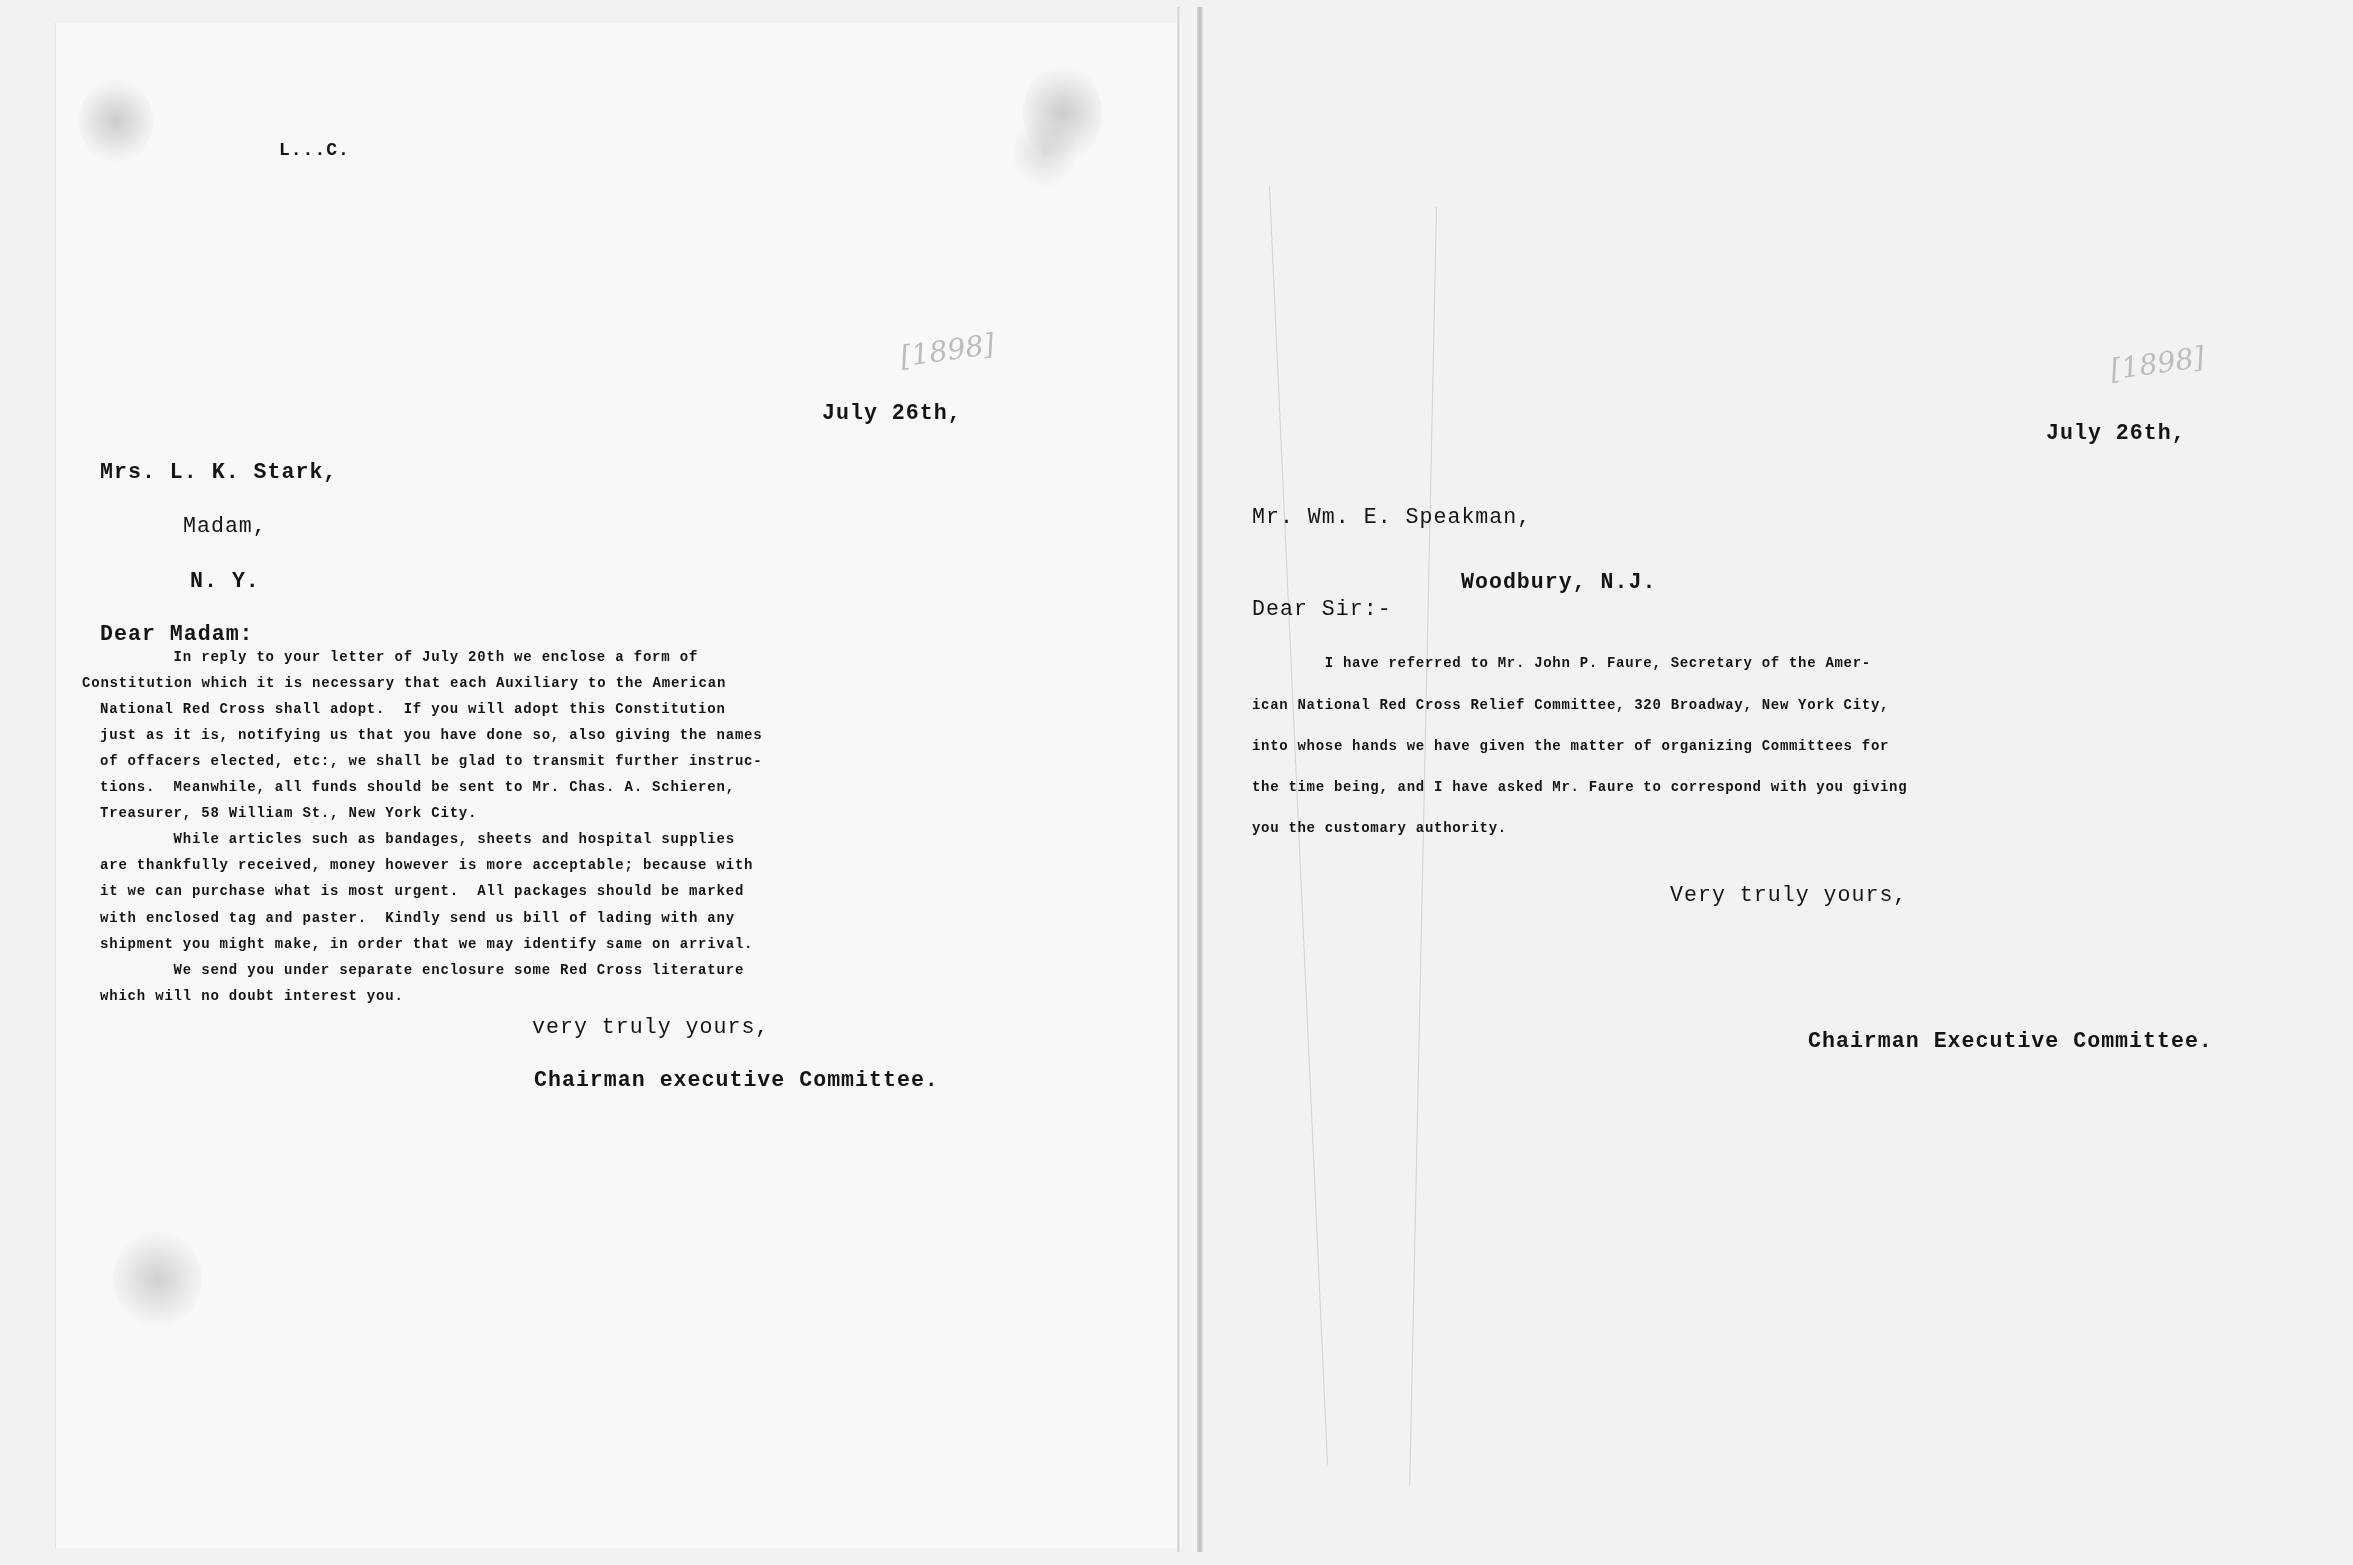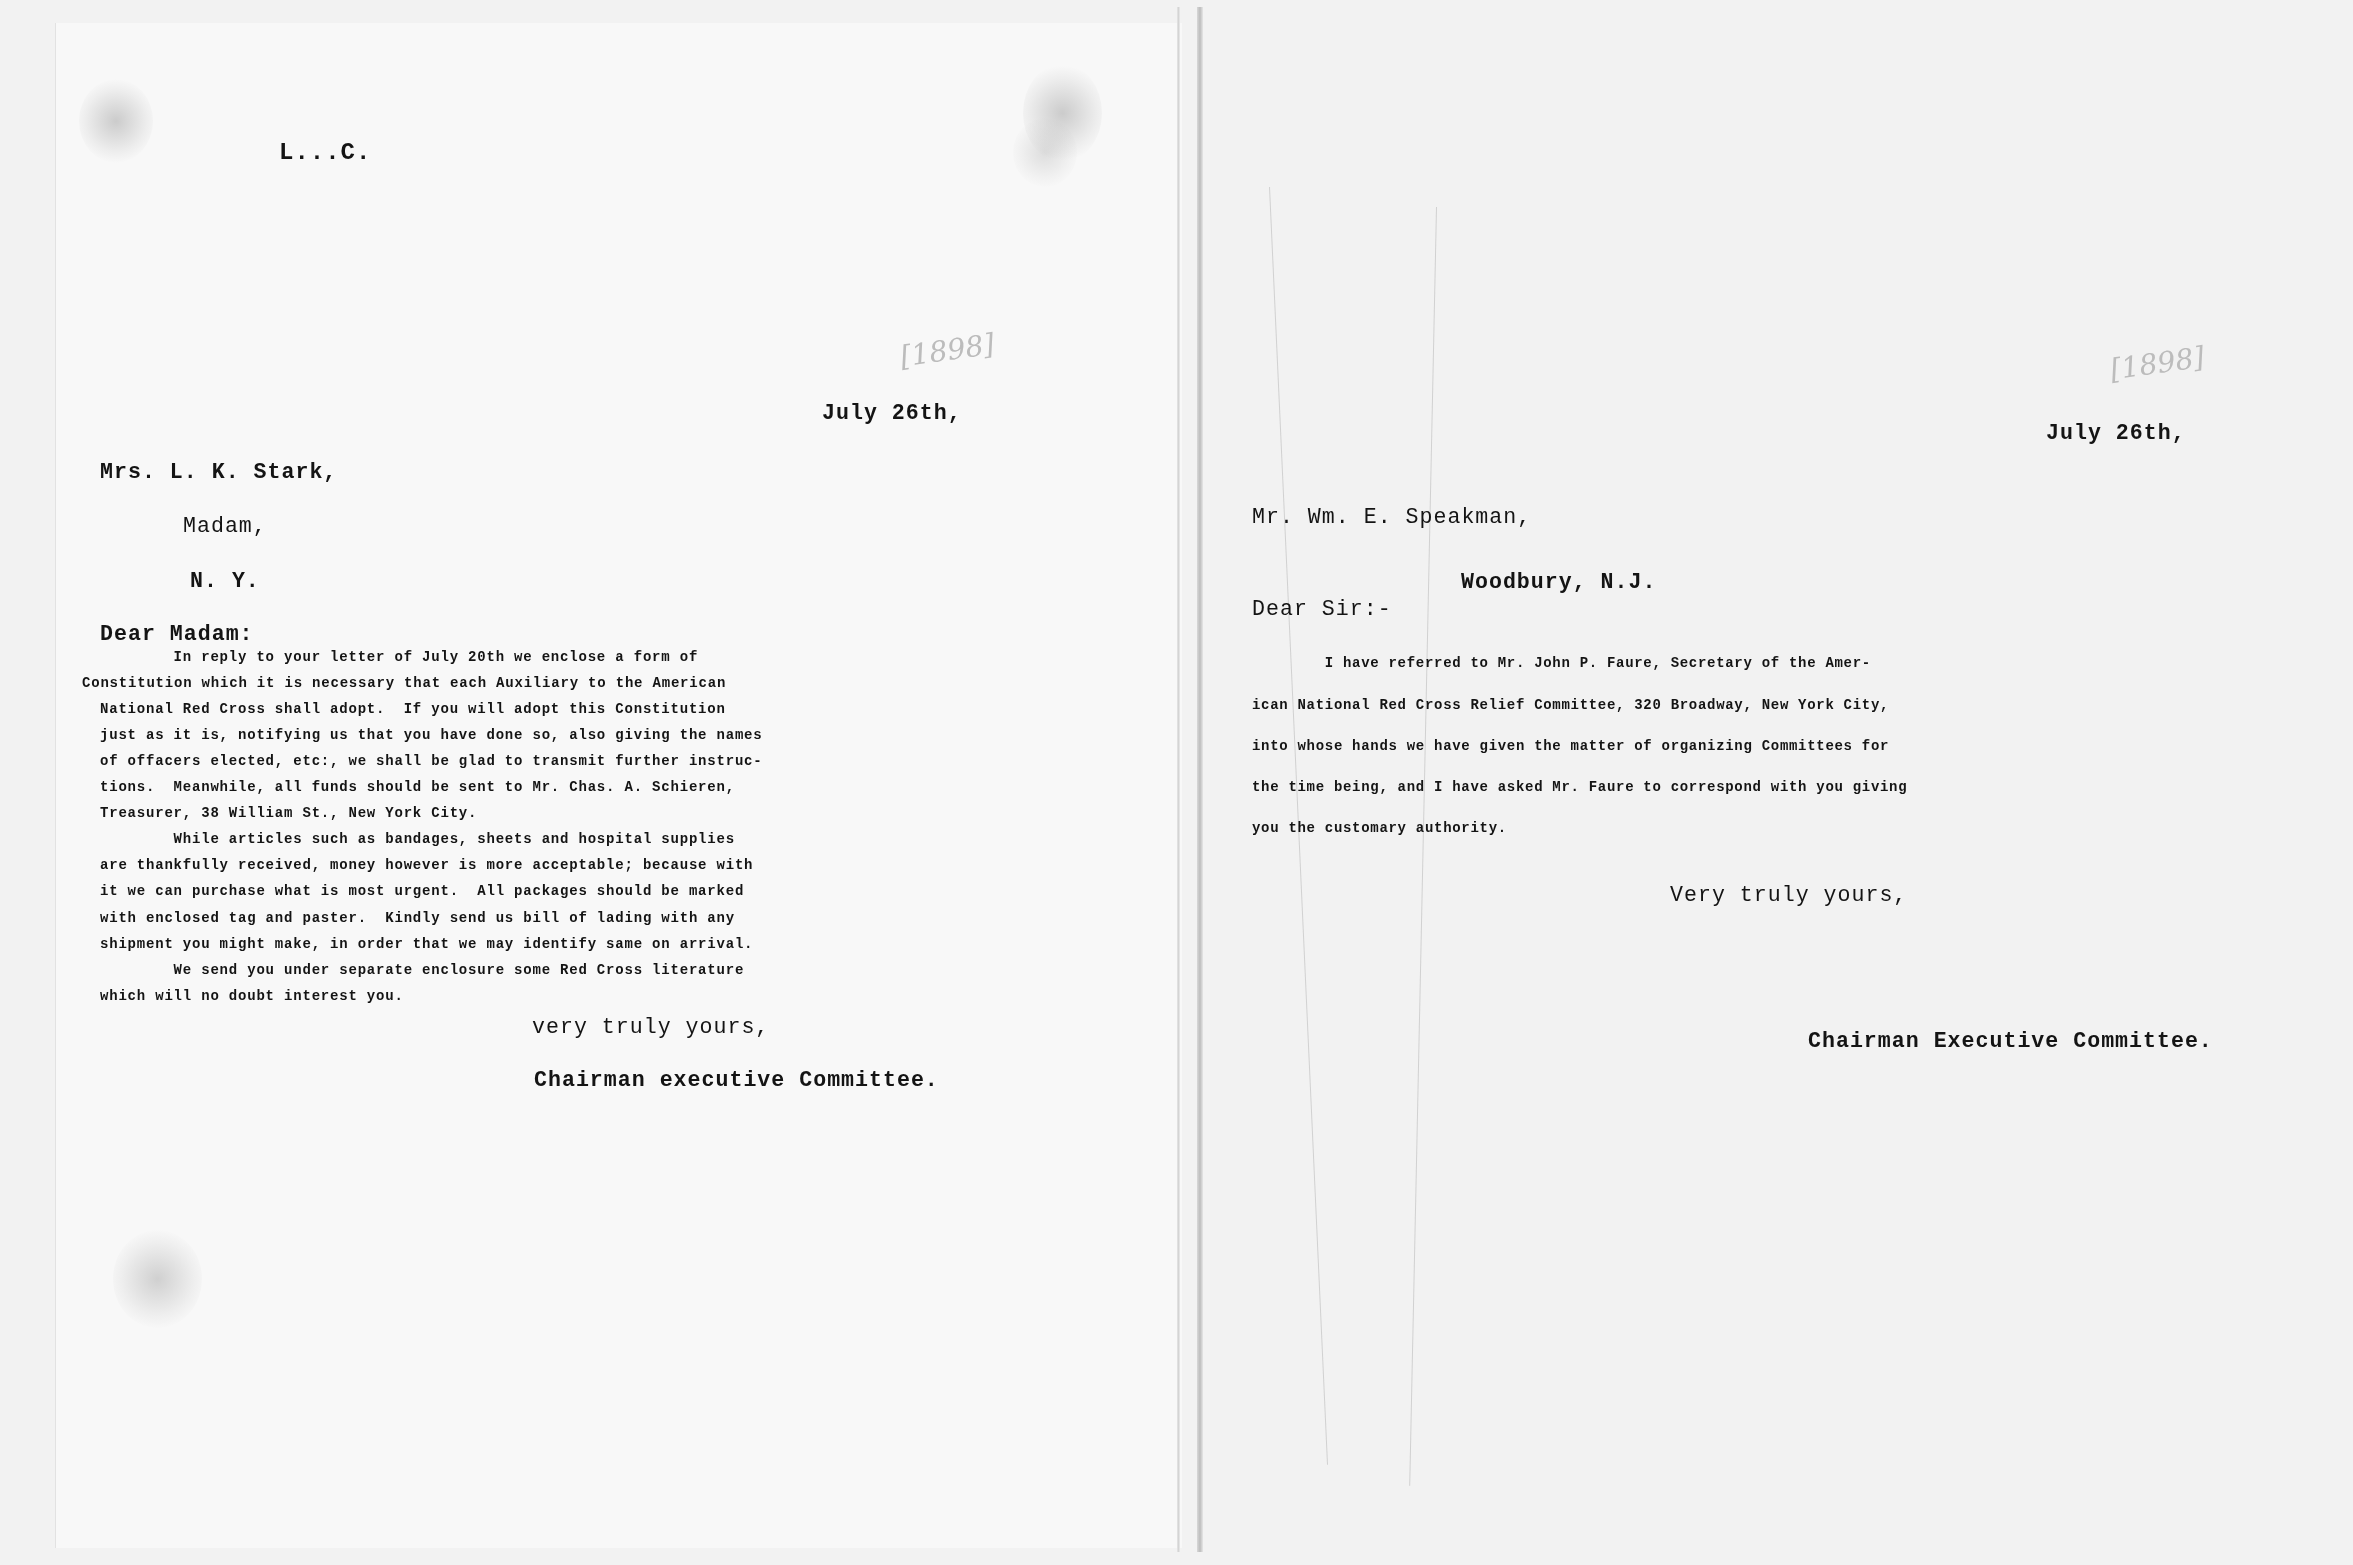--- a/index.html
+++ b/index.html
@@ -102,40 +102,40 @@
 <div class="page page-left"></div>
 
 <div class="smudge" style="left:79px;top:79px;width:74px;height:84px;"></div>
 <div class="smudge" style="left:1023px;top:64px;width:79px;height:98px;"></div>
 <div class="smudge" style="left:1013px;top:118px;width:64px;height:69px;opacity:0.6;"></div>
 <div class="smudge" style="left:113px;top:1230px;width:89px;height:98px;opacity:0.9;"></div>
 
 <div class="crease" style="left:1269px;top:187px;height:1279px;transform:rotate(-2.6deg);"></div>
 <div class="crease" style="left:1436px;top:207px;height:1279px;transform:rotate(1.2deg);"></div>
 
-<div class="txt" style="left:279px;top:141px;font-size:24px;text-align:right;">L...C.</div>
+<div class="txt" style="left:279px;top:141px;font-size:18px;text-align:right;">L...C.</div>
 
 <div class="pencil" style="left:900px;top:334px;">[1898]</div>
 
 <div class="txt" style="left:822px;top:403px;">July 26th,</div>
 
 <div class="txt" style="left:100px;top:462px;">Mrs. L. K. Stark,</div>
 <div class="txt light" style="left:183px;top:516px;">Madam,</div>
 <div class="txt" style="left:190px;top:571px;">N. Y.</div>
 
 <div class="txt" style="left:100px;top:624px;">Dear Madam:</div>
 
 <div>
   <div class="body-line" style="left:100px;top:650px;">        In reply to your letter of July 20th we enclose a form of</div>
   <div class="body-line" style="left:82px;top:676px;">Constitution which it is necessary that each Auxiliary to the American</div>
   <div class="body-line" style="left:100px;top:702px;">National Red Cross shall adopt.  If you will adopt this Constitution</div>
   <div class="body-line" style="left:100px;top:728px;">just as it is, notifying us that you have done so, also giving the names</div>
   <div class="body-line" style="left:100px;top:754px;">of offacers elected, etc:, we shall be glad to transmit further instruc-</div>
   <div class="body-line" style="left:100px;top:780px;">tions.  Meanwhile, all funds should be sent to Mr. Chas. A. Schieren,</div>
-  <div class="body-line" style="left:100px;top:806px;">Treasurer, 38 William St., New York City.</div>
+  <div class="body-line" style="left:100px;top:806px;">Treasurer, 58 William St., New York City.</div>
   <div class="body-line" style="left:100px;top:832px;">        While articles such as bandages, sheets and hospital supplies</div>
   <div class="body-line" style="left:100px;top:858px;">are thankfully received, money however is more acceptable; because with</div>
   <div class="body-line" style="left:100px;top:884px;">it we can purchase what is most urgent.  All packages should be marked</div>
   <div class="body-line" style="left:100px;top:911px;">with enclosed tag and paster.  Kindly send us bill of lading with any</div>
   <div class="body-line" style="left:100px;top:937px;">shipment you might make, in order that we may identify same on arrival.</div>
   <div class="body-line" style="left:100px;top:963px;">        We send you under separate enclosure some Red Cross literature</div>
   <div class="body-line" style="left:100px;top:989px;">which will no doubt interest you.</div>
 </div>
 
 <div class="txt light" style="left:532px;top:1017px;">very truly yours,</div>

